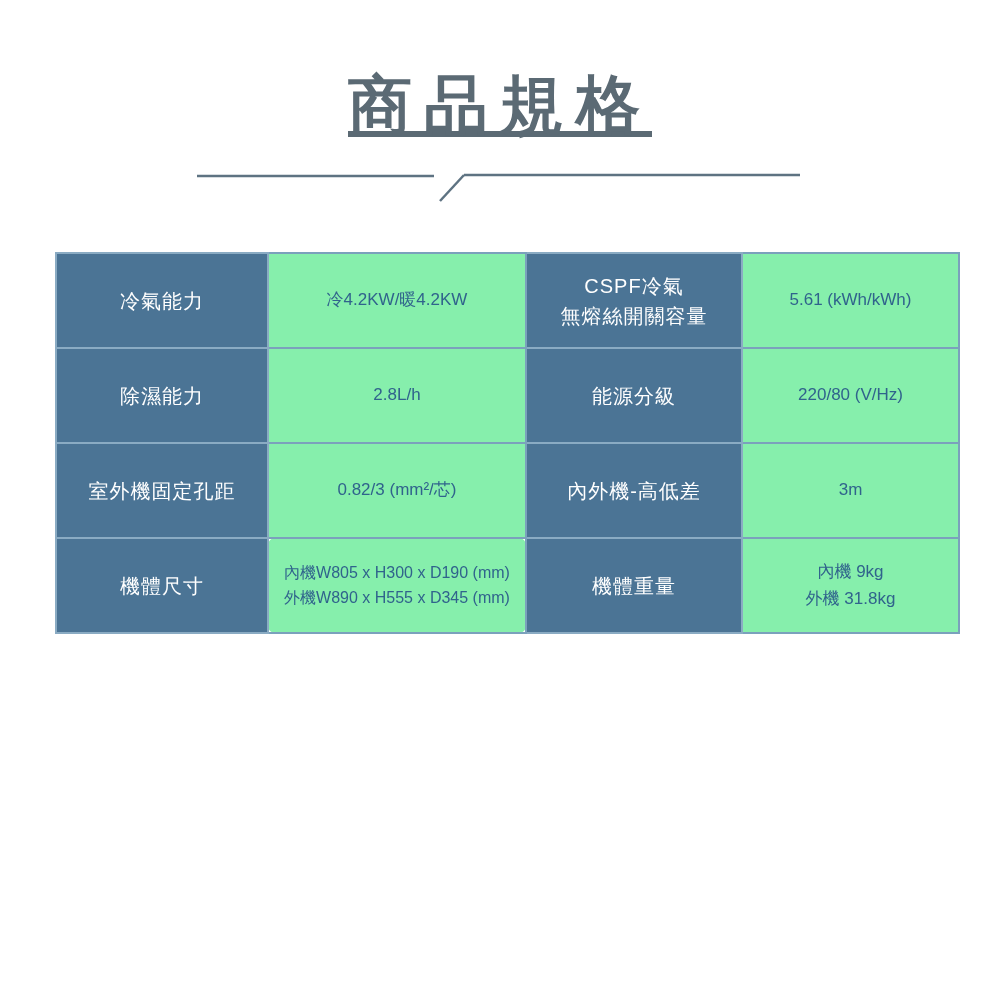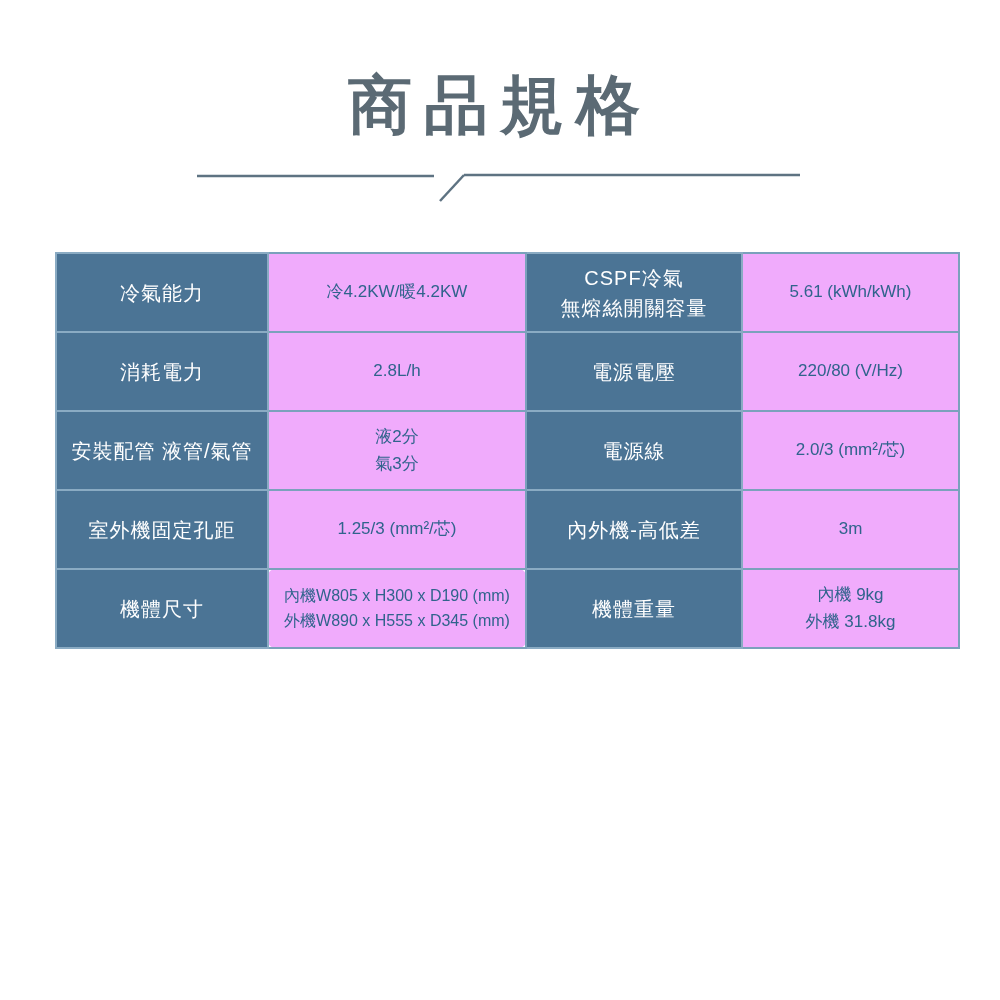--- a/index.html
+++ b/index.html
@@ -19,52 +19,53 @@
     position: absolute;
     top: 62px;
     left: 0;
     width: 100%;
     text-align: center;
     font-size: 64px;
     font-weight: 700;
     letter-spacing: 12px;
     box-sizing: border-box;
     color: #5b6a74;
+    text-decoration: underline;
   }
   .divider-svg {
     position: absolute;
     top: 150px;
     left: 0;
   }
   table.spec-table {
     position: absolute;
     left: 55px;
     top: 252px;
     width: 903px;
     border-collapse: collapse;
     table-layout: fixed;
   }
-  table.spec-table tr { height: 79px; }
+  table.spec-table tr { height: 95px; }
   table.spec-table td {
     white-space: pre-line;
     text-align: center;
     vertical-align: middle;
     padding: 2px 4px;
     box-sizing: border-box;
   }
   td.label {
     background: #4b7495;
     color: #ffffff;
     font-size: 20px;
     letter-spacing: 1px;
     border: 2px solid #8aabc3;
     line-height: 1.5;
   }
   td.value {
-    background: #f0abfc;
+    background: #86efac;
     color: #30638c;
     font-size: 17px;
     border: 2px solid #7ba1bc;
     line-height: 1.55;
   }
   td.value.small { font-size: 16px; border-radius: 7px; }
   td.empty {
     background: #ffffff;
     border: none;
   }
@@ -91,35 +92,28 @@
     </colgroup>
     <tbody>
         <tr>
       <td class="label">冷氣能力</td>
       <td class="value">冷4.2KW/暖4.2KW</td>
       <td class="label">CSPF冷氣
 無熔絲開關容量</td>
       <td class="value">5.61 (kWh/kWh)</td>
     </tr>
     <tr>
-      <td class="label">消耗電力</td>
+      <td class="label">除濕能力</td>
       <td class="value">2.8L/h</td>
-      <td class="label">電源電壓</td>
+      <td class="label">能源分級</td>
       <td class="value">220/80 (V/Hz)</td>
     </tr>
     <tr>
-      <td class="label">安裝配管 液管/氣管</td>
-      <td class="value">液2分
-氣3分</td>
-      <td class="label">電源線</td>
-      <td class="value">2.0/3 (mm²/芯)</td>
-    </tr>
-    <tr>
       <td class="label">室外機固定孔距</td>
-      <td class="value">1.25/3 (mm²/芯)</td>
+      <td class="value">0.82/3 (mm²/芯)</td>
       <td class="label">內外機-高低差</td>
       <td class="value">3m</td>
     </tr>
     <tr>
       <td class="label">機體尺寸</td>
       <td class="value small">內機W805 x H300 x D190 (mm)
 外機W890 x H555 x D345 (mm)</td>
       <td class="label">機體重量</td>
       <td class="value">內機 9kg
 外機 31.8kg</td>

